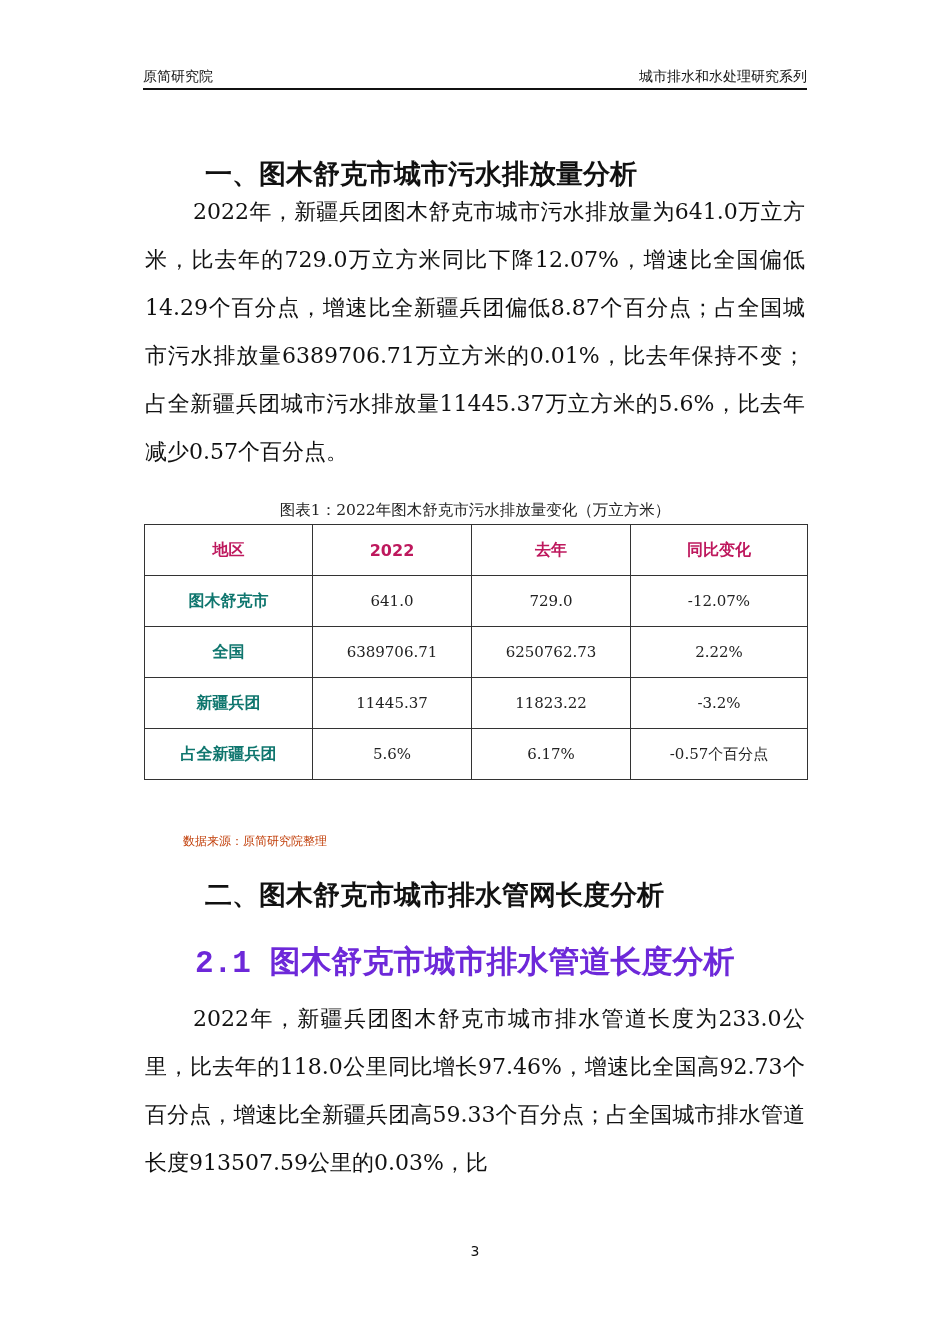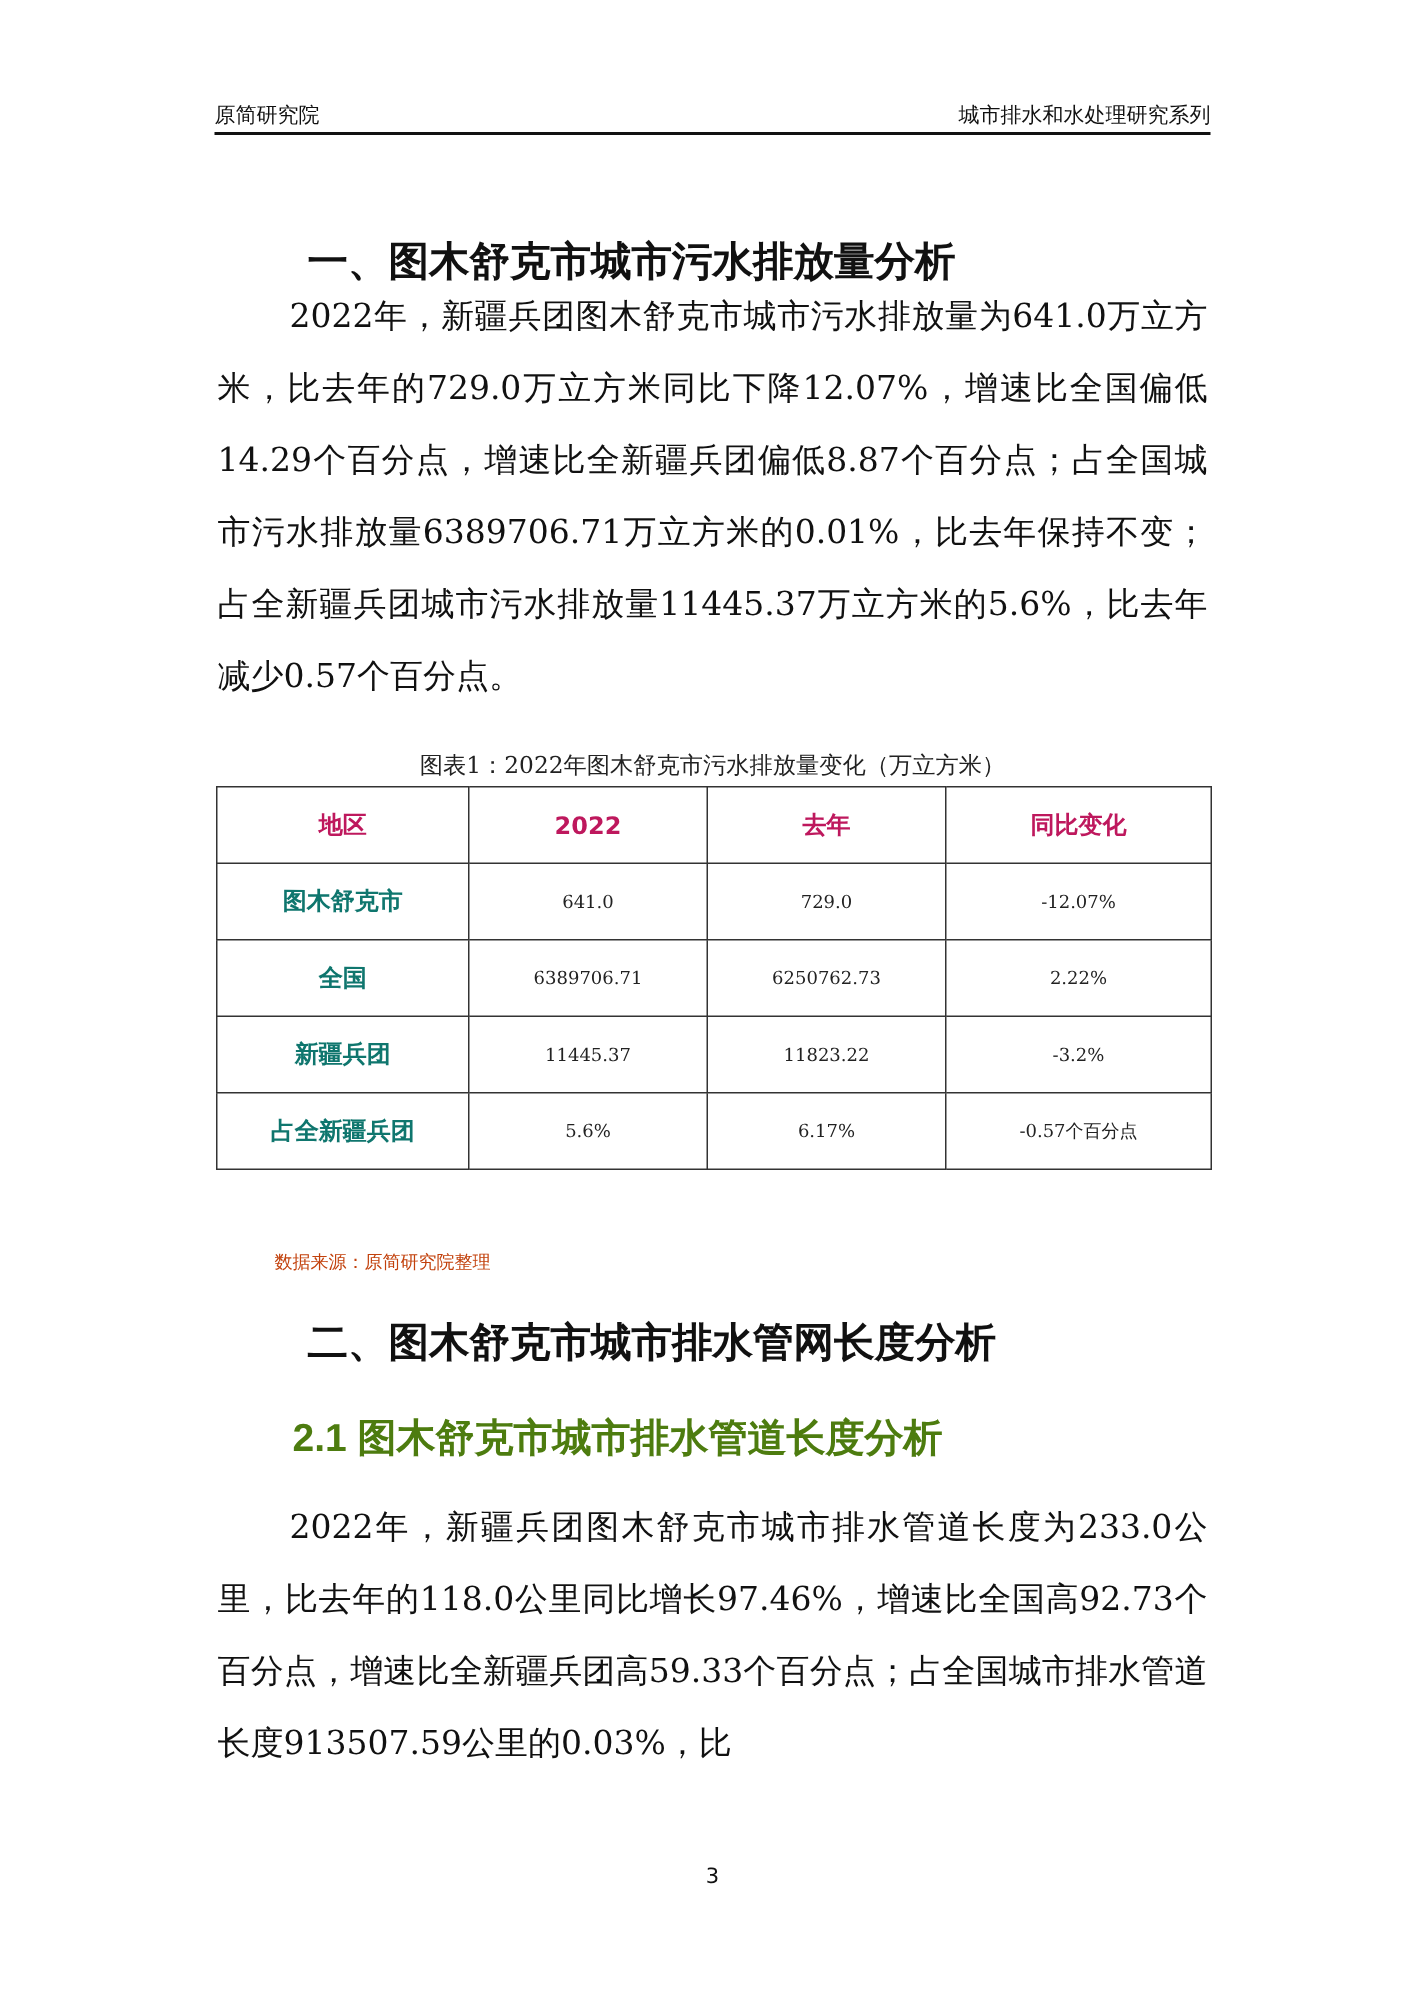--- a/index.html
+++ b/index.html
@@ -9,39 +9,39 @@
       font-family: "DejaVu Sans", sans-serif; font-size: 14px; color: #111;
     }
     .header .left { position: absolute; left: 0; top: 0; }
     .header .right { position: absolute; right: 0; top: 0; }
     .header-rule { position: absolute; left: 143px; top: 88px; width: 664px; height: 2px; background: #111; }
     .h1 {
       position: absolute; left: 205px; font-family: "DejaVu Sans", sans-serif;
       font-weight: bold; font-size: 27px; color: #111; white-space: nowrap;
     }
     .h2 {
-      position: absolute; left: 195px; font-family: Liberation Sans, sans-serif;
-      font-weight: bold; font-size: 26px; color: #4d7c0f; white-space: nowrap;
+      position: absolute; left: 195px; font-family: Liberation Mono, monospace;
+      font-weight: bold; font-size: 31px; color: #6d28d9; white-space: nowrap;
     }
     .para {
       position: absolute; left: 145px; width: 660px;
       font-family: "DejaVu Serif", serif; font-size: 22px; line-height: 48px;
       color: #111; text-align: justify; text-indent: 48px;
     }
     .caption {
       position: absolute; left: 145px; width: 660px; top: 500px; text-align: center;
       font-family: "DejaVu Serif", serif; font-size: 15.5px; color: #222;
     }
     table.data {
       position: absolute; left: 144px; top: 524px; width: 663px;
       border-collapse: collapse; table-layout: fixed;
     }
     table.data td, table.data th {
       border: 1px solid #333; height: 50px; text-align: center; vertical-align: middle;
-      font-family: "DejaVu Serif", serif; font-size: 12px; color: #222; padding: 0;
+      font-family: "DejaVu Serif", serif; font-size: 15px; color: #222; padding: 0;
     }
     table.data th { font-family: "DejaVu Sans", sans-serif; font-weight: bold; font-size: 16px; color: #be185d; }
     table.data td.rowhead { font-family: "DejaVu Sans", sans-serif; font-weight: bold; font-size: 16px; color: #0f766e; }
     .source {
       position: absolute; left: 183px; top: 833px;
       font-family: "DejaVu Serif", serif; font-size: 12px; color: #c2410c;
     }
     .pagenum {
       position: absolute; left: 0; width: 950px; top: 1243px; text-align: center;
       font-family: "DejaVu Sans", sans-serif; font-size: 14px; color: #111;

